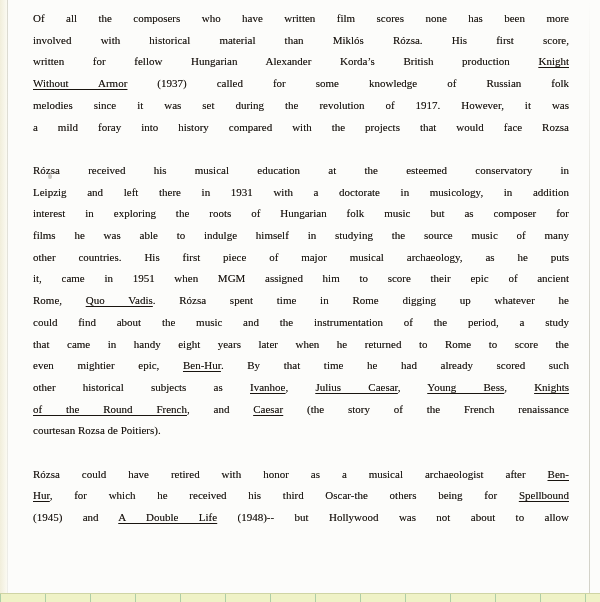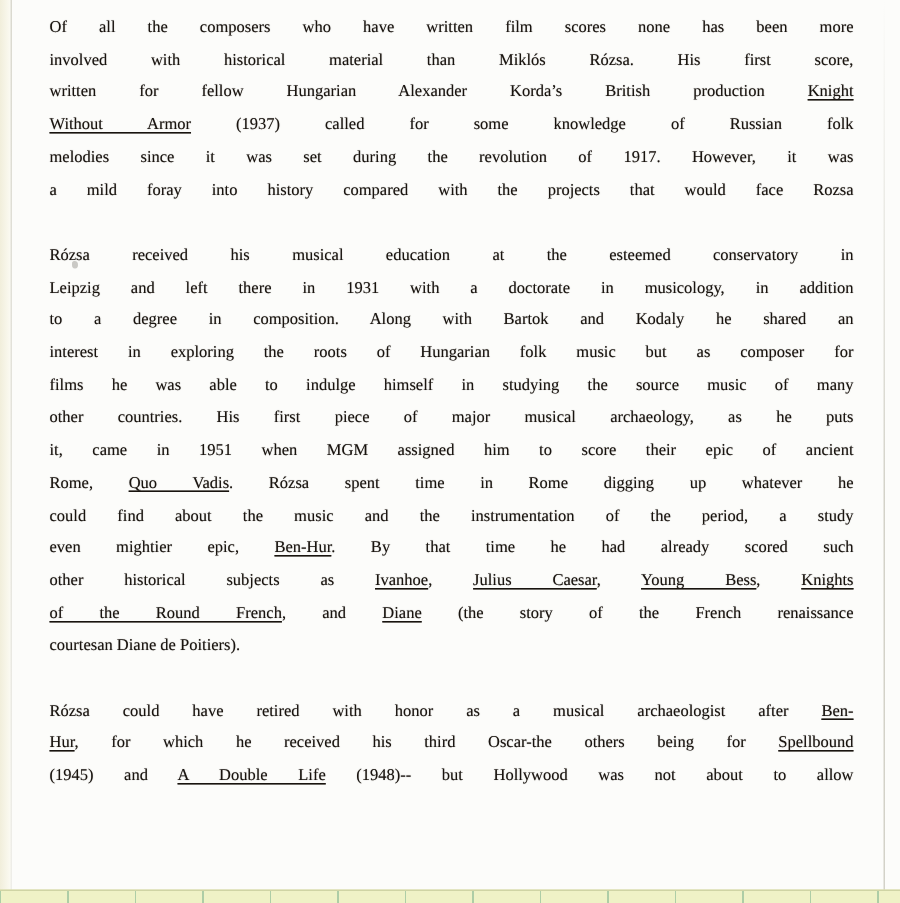--- a/index.html
+++ b/index.html
@@ -84,31 +84,31 @@
       <div class="line"><span>Of all the composers who have written film scores none has been more</span></div>
       <div class="line"><span>involved with historical material than Miklós Rózsa. His first score,</span></div>
       <div class="line"><span>written for fellow Hungarian Alexander Korda’s British production </span><span class="u">Knight</span></div>
       <div class="line"><span class="u">Without Armor</span><span> (1937) called for some knowledge of Russian folk</span></div>
       <div class="line"><span>melodies since it was set during the revolution of 1917. However, it was</span></div>
       <div class="line"><span>a mild foray into history compared with the projects that would face Rozsa</span></div>
     </div>
     <div class="paragraph">
       <div class="line"><span>Rózsa received his musical education at the esteemed conservatory in</span></div>
       <div class="line"><span>Leipzig and left there in 1931 with a doctorate in musicology, in addition</span></div>
-      <div class="line"><span>to a degree in composition. Along with Bartok and Kodaly he shared an</span></div>
       <div class="line"><span>interest in exploring the roots of Hungarian folk music but as composer for</span></div>
       <div class="line"><span>films he was able to indulge himself in studying the source music of many</span></div>
       <div class="line"><span>other countries. His first piece of major musical archaeology, as he puts</span></div>
       <div class="line"><span>it, came in 1951 when MGM assigned him to score their epic of ancient</span></div>
       <div class="line"><span>Rome, </span><span class="u">Quo Vadis</span><span>. Rózsa spent time in Rome digging up whatever he</span></div>
       <div class="line"><span>could find about the music and the instrumentation of the period, a study</span></div>
+      <div class="line"><span>that came in handy eight years later when he returned to Rome to score the</span></div>
       <div class="line"><span>even mightier epic, </span><span class="u">Ben-Hur</span><span>. By that time he had already scored such</span></div>
       <div class="line"><span>other historical subjects as </span><span class="u">Ivanhoe</span><span>, </span><span class="u">Julius Caesar</span><span>, </span><span class="u">Young Bess</span><span>, </span><span class="u">Knights</span></div>
-      <div class="line"><span class="u">of the Round French</span><span>, and </span><span class="u">Diane</span><span> (the story of the French renaissance</span></div>
-      <div class="line lastline"><span>courtesan Diane de Poitiers).</span></div>
+      <div class="line"><span class="u">of the Round French</span><span>, and </span><span class="u">Caesar</span><span> (the story of the French renaissance</span></div>
+      <div class="line lastline"><span>courtesan Rozsa de Poitiers).</span></div>
     </div>
     <div class="paragraph">
       <div class="line"><span>Rózsa could have retired with honor as a musical archaeologist after </span><span class="u">Ben-</span></div>
       <div class="line"><span class="u">Hur</span><span>, for which he received his third Oscar-the others being for </span><span class="u">Spellbound</span></div>
       <div class="line"><span>(1945) and </span><span class="u">A Double Life</span><span> (1948)-- but Hollywood was not about to allow</span></div>
     </div>
   </div>
 <div class="table-strip"></div>
 
 </body></html>

